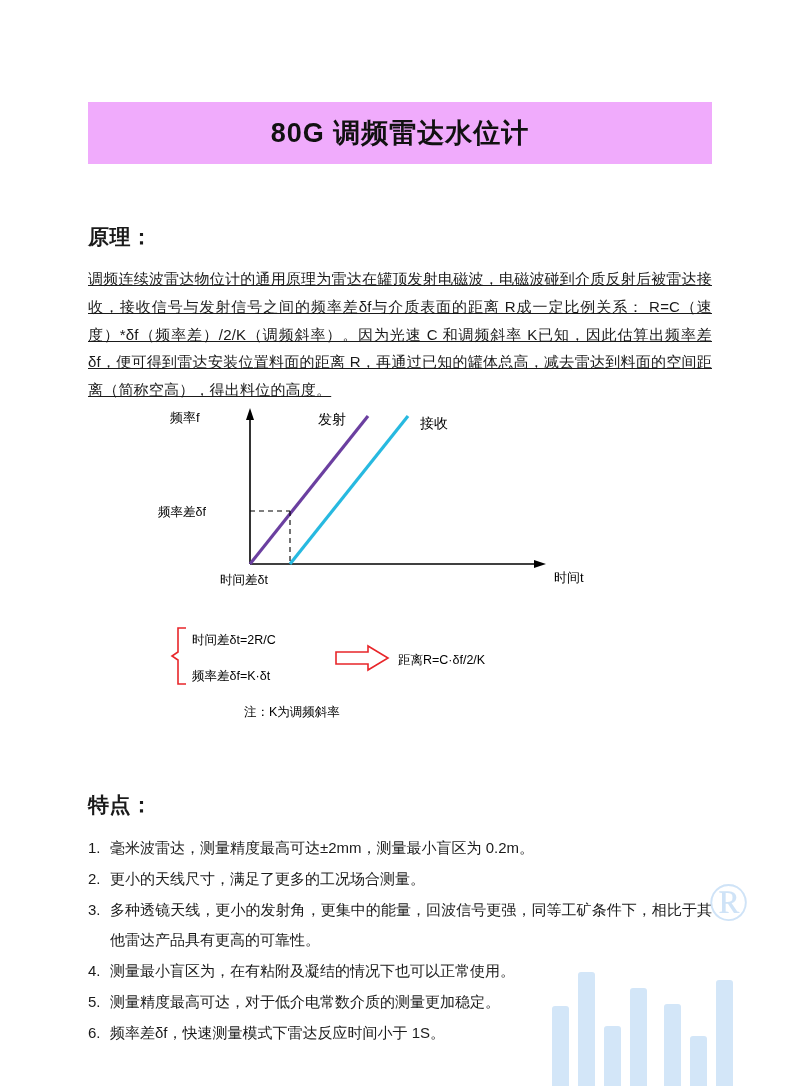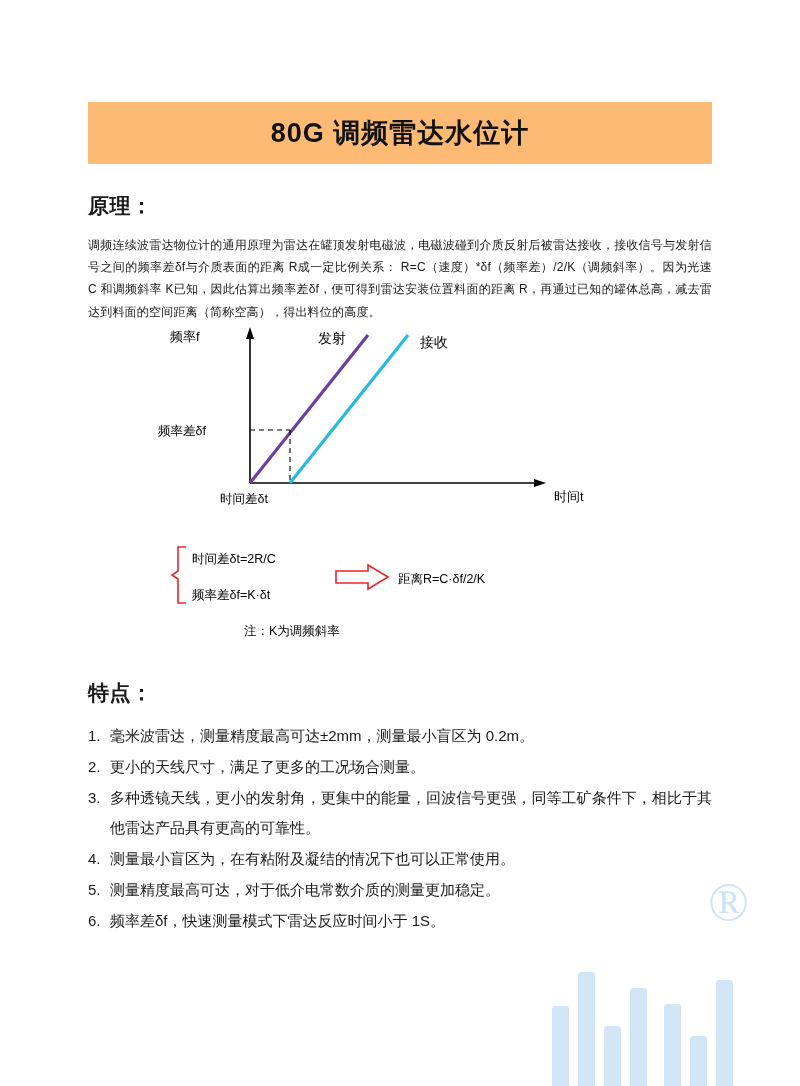--- a/index.html
+++ b/index.html
@@ -32,49 +32,50 @@
     height: 300px;
     pointer-events: none;
     z-index: 0;
   }
 
   .content { position: relative; z-index: 1; }
 
   
   .title-banner {
     margin-top: 100px;
-    background: #fdba74;
+    background: #f0abfc;
     border-top: 2px solid #ffffff;
     border-bottom: 2px solid #ffffff;
     height: 62px;
     display: flex;
     align-items: center;
     justify-content: center;
   }
   .title-banner .title-text {
     font-size: 27px;
     font-weight: bold;
     letter-spacing: 1px;
     color: #111;
   }
 
   
   .section-heading {
     font-size: 21px;
     font-weight: bold;
-    margin-top: 26px;
+    margin-top: 57px;
     margin-bottom: 14px;
     letter-spacing: 0.5px;
   }
 
   .body-text {
-    font-size: 12px;
+    font-size: 15px;
     line-height: 1.85;
     text-align: justify;
     letter-spacing: 0.2px;
+    text-decoration: underline;
   }
 
   
   .figure {
     position: relative;
     width: 100%;
     height: 330px;
   }
   .fig-svg { display: block; margin: 0 auto; }
 

